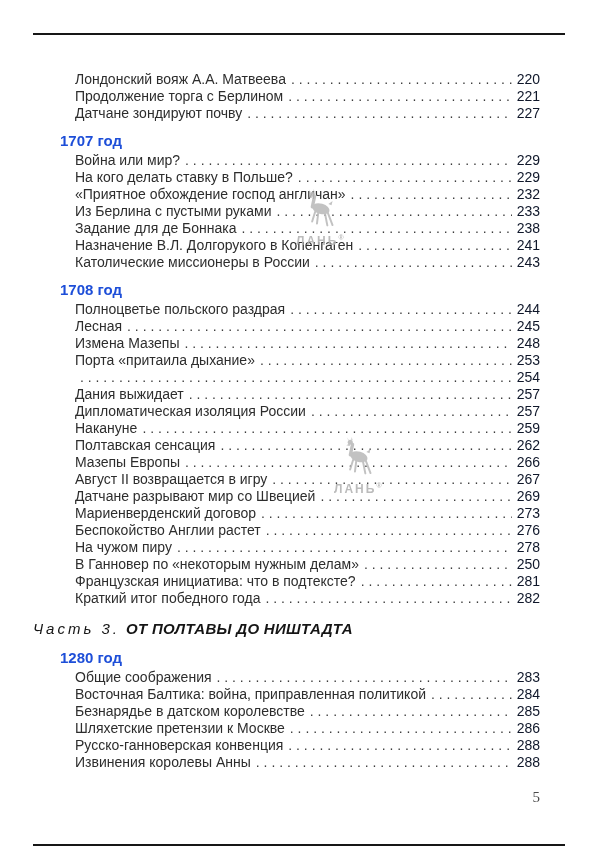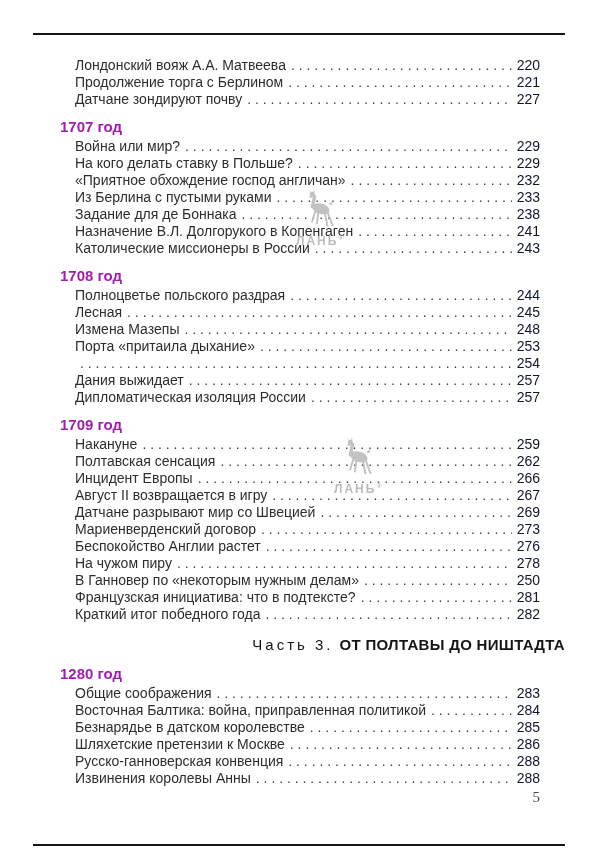--- a/index.html
+++ b/index.html
@@ -4,35 +4,35 @@
 <style>
   html,body{margin:0;padding:0;background:#e8e8e8;}
   .page{
     position:relative;width:600px;height:848px;background:#ffffff;
     font-family:"Liberation Sans","DejaVu Sans",sans-serif;color:#2d2d2d;
     overflow:hidden;margin:0 auto;
   }
   .rule{position:absolute;left:33px;width:532px;height:2px;background:#161616;}
   .rule-top{top:33px;}
   .rule-bottom{top:844px;}
-  .content{position:absolute;left:33px;top:35px;width:532px;padding-top:22px;}
+  .content{position:absolute;left:33px;top:49px;width:532px;padding-top:22px;}
   .row{
     display:flex;align-items:baseline;line-height:17px;font-size:14px;
     margin-left:42px;margin-right:25px;white-space:nowrap;
   }
   .row .t{flex:0 0 auto;color:#2d2d2d;}
   .row .l{flex:1 1 auto;overflow:hidden;white-space:nowrap;margin:0 2px 0 5px;color:#3c3c3c;min-width:14px;}
   .row .l::after{content:". . . . . . . . . . . . . . . . . . . . . . . . . . . . . . . . . . . . . . . . . . . . . . . . . . . . . . . . . . . . . . . . . . . . . . . . . . . . . . . .";}
   .row .p{flex:0 0 auto;text-align:right;min-width:26px;color:#0f172a;}
   h2.year{
-    font-size:15px;font-weight:bold;color:#a21caf;line-height:19px;
+    font-size:15px;font-weight:bold;color:#1d4ed8;line-height:19px;
     margin:9px 25px 2px 27px;
   }
   .part-heading{
-    text-align:right;margin:12px 0 4px 0;line-height:20px;font-size:15px;color:#151515;
+    text-align:left;margin:12px 0 4px 0;line-height:20px;font-size:15px;color:#151515;font-style:italic;
   }
   .part-heading .prefix{letter-spacing:3px;font-weight:normal;}
   .part-heading .ptitle{font-weight:bold;margin-left:6px;letter-spacing:.3px;}
   .folio{
     position:absolute;top:789px;right:60px;font-family:"Liberation Serif","DejaVu Serif",serif;
     font-size:15px;color:#4a4a4a;
   }
   .watermark{position:absolute;width:46px;text-align:center;z-index:3;opacity:.9;}
   .wm1{left:296px;top:189px;}
   .wm2{left:334px;top:437px;}
@@ -130,33 +130,32 @@
       <div class="row">
         <span class="t">Дания выжидает</span>
         <span class="l"></span>
         <span class="p">257</span>
       </div>
       <div class="row">
         <span class="t">Дипломатическая изоляция России</span>
         <span class="l"></span>
         <span class="p">257</span>
       </div>
-      <h2 class="year">1709 год</h2>
       <div class="row">
         <span class="t">Накануне</span>
         <span class="l"></span>
         <span class="p">259</span>
       </div>
       <div class="row">
         <span class="t">Полтавская сенсация</span>
         <span class="l"></span>
         <span class="p">262</span>
       </div>
       <div class="row">
-        <span class="t">Инцидент Европы</span>
+        <span class="t">Мазепы Европы</span>
         <span class="l"></span>
         <span class="p">266</span>
       </div>
       <div class="row">
         <span class="t">Август II возвращается в игру</span>
         <span class="l"></span>
         <span class="p">267</span>
       </div>
       <div class="row">
         <span class="t">Датчане разрывают мир со Швецией</span>

